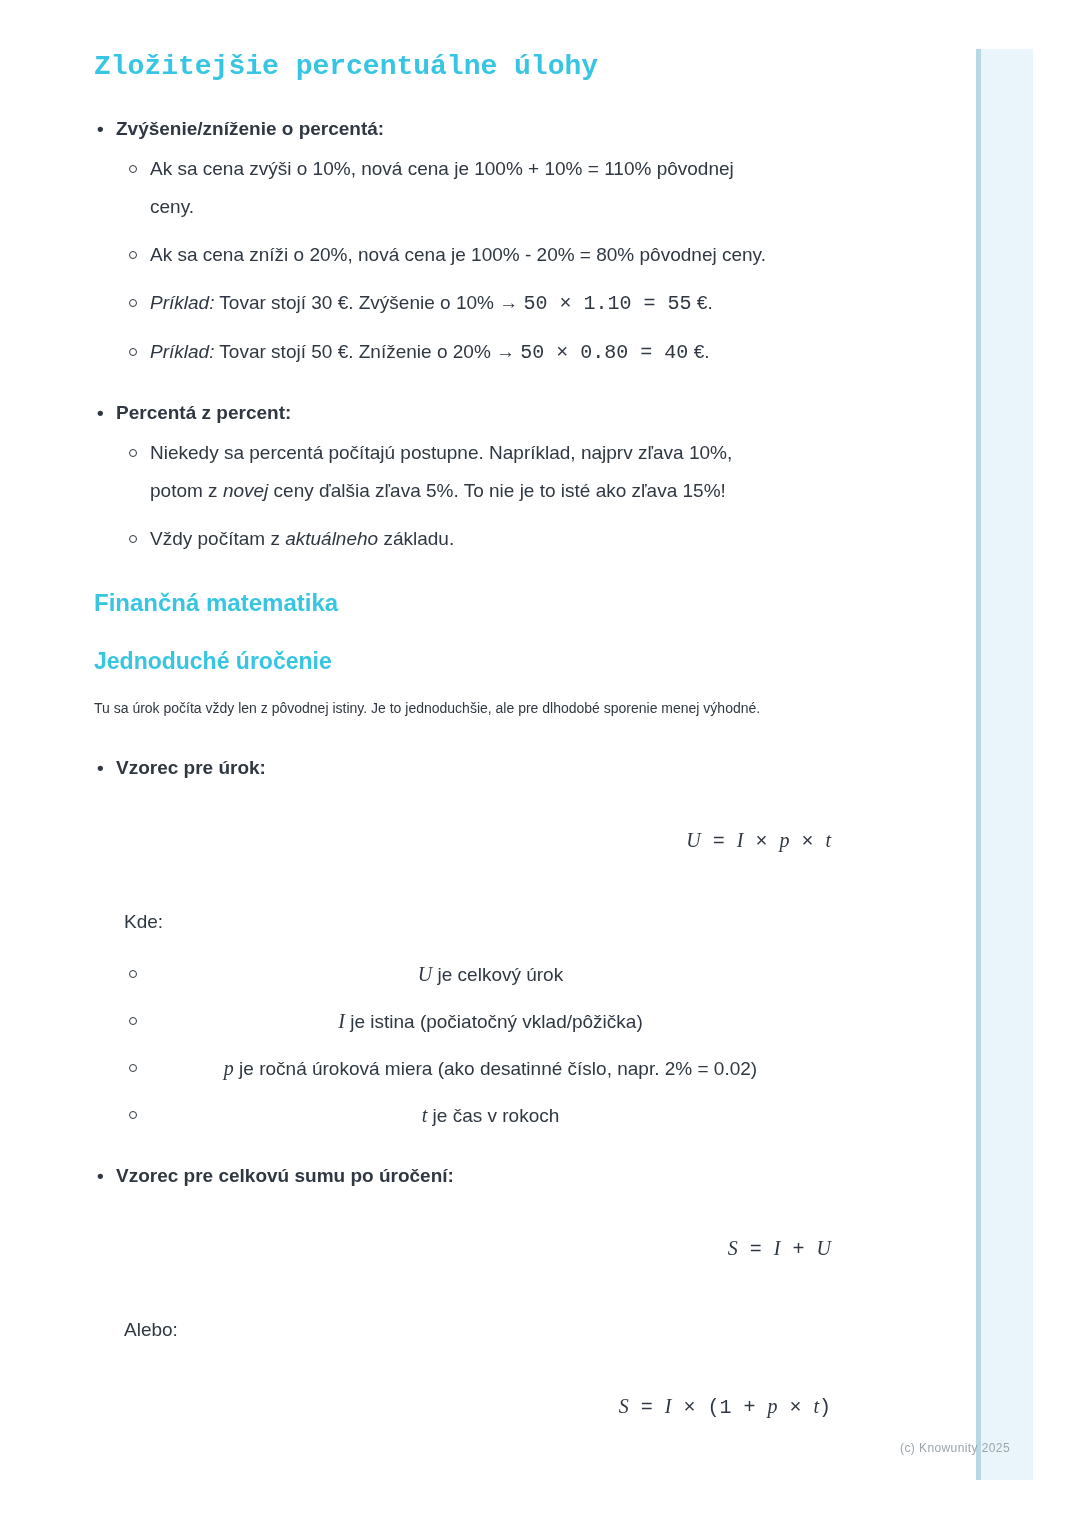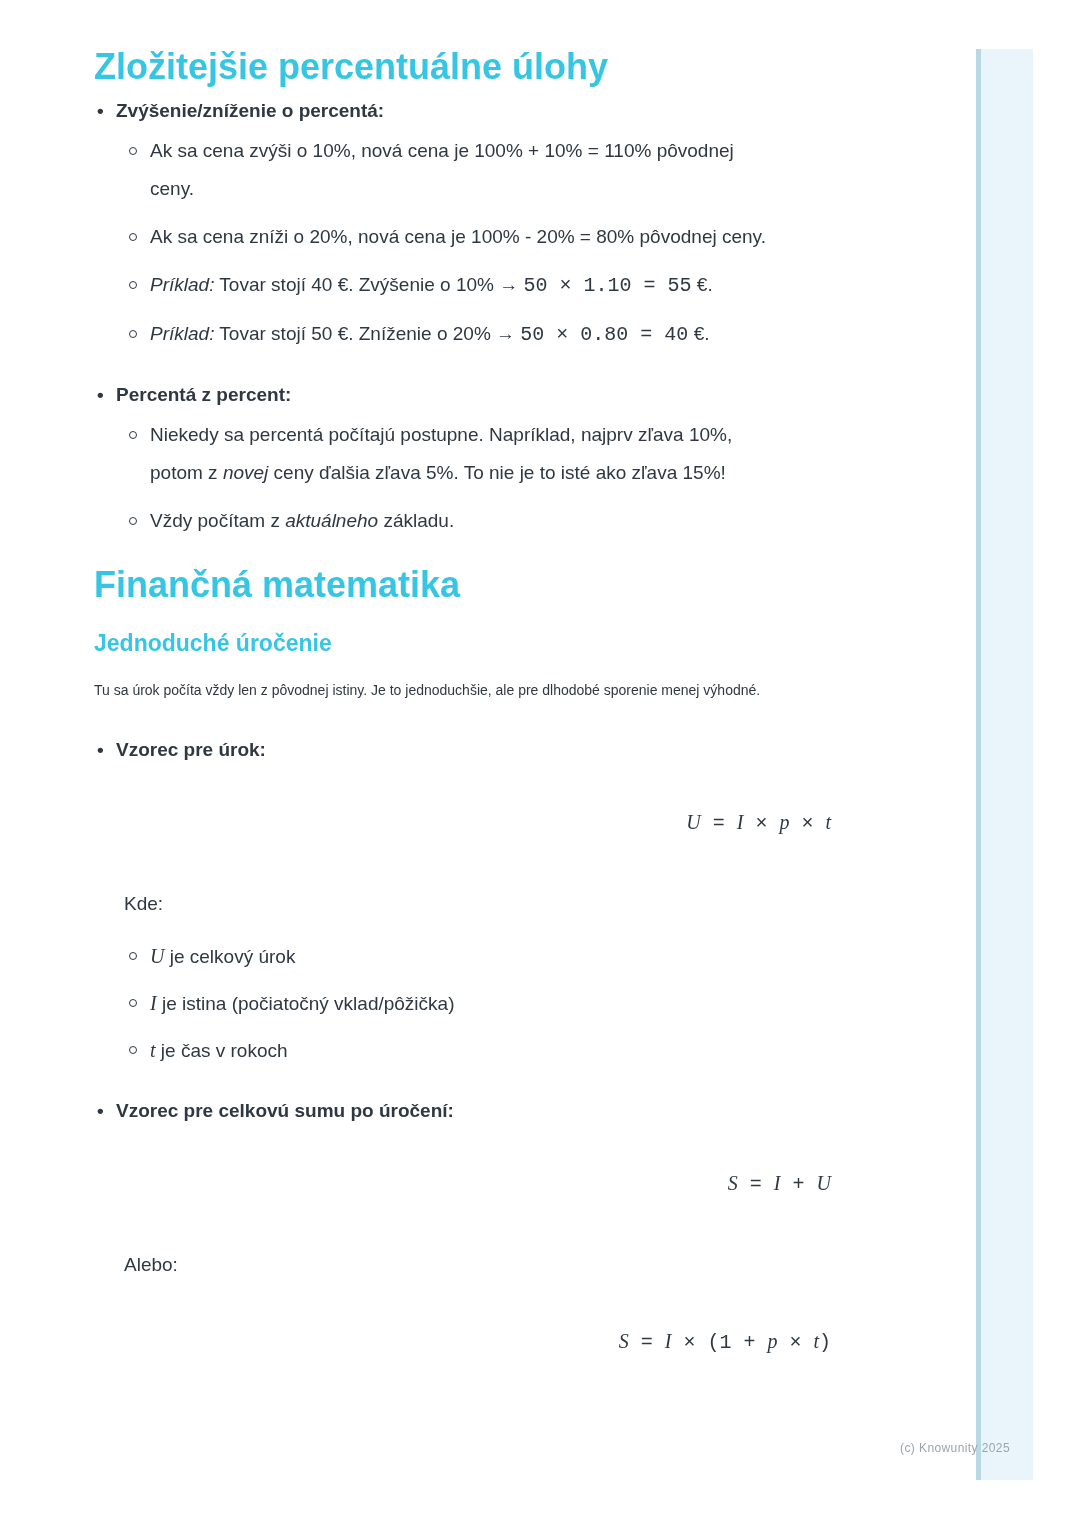--- a/index.html
+++ b/index.html
@@ -26,22 +26,22 @@
   .content {
     position: absolute;
     left: 94px; top: 50px;
     width: 737px;
   }
   .h1, .h2, .h3 {
     color: var(--accent, #36c5e2);
     font-weight: 700;
     margin: 0;
   }
-  .h2 { font-size: 36px; line-height: 34px; margin-bottom: 12px; }
-  .h1 { font-size: 36px; line-height: 38px; margin-top: 26px; }
+  .h2 { font-size: 28px; line-height: 34px; margin-bottom: 30px; font-family: Liberation Mono, monospace; }
+  .h1 { font-size: 24px; line-height: 38px; margin-top: 26px; }
   .h3 { font-size: 23px; line-height: 30px; margin-top: 24px; }
   .li1 {
     position: relative;
     padding-left: 22px;
     font-size: 19px; font-weight: 700;
     line-height: 30px;
     margin-top: 26px; margin-bottom: 6px;
   }
   .li1.first { margin-top: 0; }
   .disc-marker {
@@ -69,21 +69,21 @@
     font-family: "Liberation Serif", serif;
     font-size: 21px; line-height: 26px;
     text-align: right;
     margin: 44px 0 48px 0;
   }
   .plain-label {
     font-size: 19px; line-height: 38px;
     padding-left: 30px;
     margin: 0 0 14px 0;
   }
-  .var-list { margin-bottom: 0; }
+  .var-list { margin-bottom: 0; text-align: center; }
   .var-list .li2 { margin-bottom: 8px; padding-right: 0; }
   .run-i { font-style: italic; }
   .run-m { font-family: Liberation Mono, monospace; font-size: 20px; }
   .run-mi { font-family: "Liberation Serif", serif; font-size: 20px; font-style: italic; }
   .watermark {
     position: absolute;
     top: 1441px; right: 70px;
     font-size: 12px; letter-spacing: 0.4px;
     color: var(--muted, #9aa5ad);
     z-index: 2;
@@ -108,21 +108,21 @@
       <div class="li2">
         <span class="circle-marker"></span>
         <span><span>Ak sa cena zvýši o 10%, nová cena je 100% + 10% = 110% pôvodnej ceny.</span></span>
       </div>
       <div class="li2">
         <span class="circle-marker"></span>
         <span><span>Ak sa cena zníži o 20%, nová cena je 100% - 20% = 80% pôvodnej ceny.</span></span>
       </div>
       <div class="li2">
         <span class="circle-marker"></span>
-        <span><span class="run-i">Príklad:</span><span> Tovar stojí 40 €. Zvýšenie o 10% → </span><span class="run-m">50 × 1.10 = 55</span><span> €.</span></span>
+        <span><span class="run-i">Príklad:</span><span> Tovar stojí 30 €. Zvýšenie o 10% → </span><span class="run-m">50 × 1.10 = 55</span><span> €.</span></span>
       </div>
       <div class="li2">
         <span class="circle-marker"></span>
         <span><span class="run-i">Príklad:</span><span> Tovar stojí 50 €. Zníženie o 20% → </span><span class="run-m">50 × 0.80 = 40</span><span> €.</span></span>
       </div>
     </div>
 
     <div>
       <div class="li1">
         <span class="disc-marker">•</span>
@@ -157,20 +157,24 @@
       <div class="li2">
         <span class="circle-marker"></span>
         <span><span class="run-mi">U</span><span> je celkový úrok</span></span>
       </div>
       <div class="li2">
         <span class="circle-marker"></span>
         <span><span class="run-mi">I</span><span> je istina (počiatočný vklad/pôžička)</span></span>
       </div>
       <div class="li2">
         <span class="circle-marker"></span>
+        <span><span class="run-mi">p</span><span> je ročná úroková miera (ako desatinné číslo, napr. 2% = 0.02)</span></span>
+      </div>
+      <div class="li2">
+        <span class="circle-marker"></span>
         <span><span class="run-mi">t</span><span> je čas v rokoch</span></span>
       </div>
     </div>
 
     <div class="li1">
       <span class="disc-marker">•</span>
       <span>Vzorec pre celkovú sumu po úročení:</span>
     </div>
 
     <div class="formula"><span class="run-mi">S</span><span class="run-m"> = </span><span class="run-mi">I</span><span class="run-m"> + </span><span class="run-mi">U</span></div>

